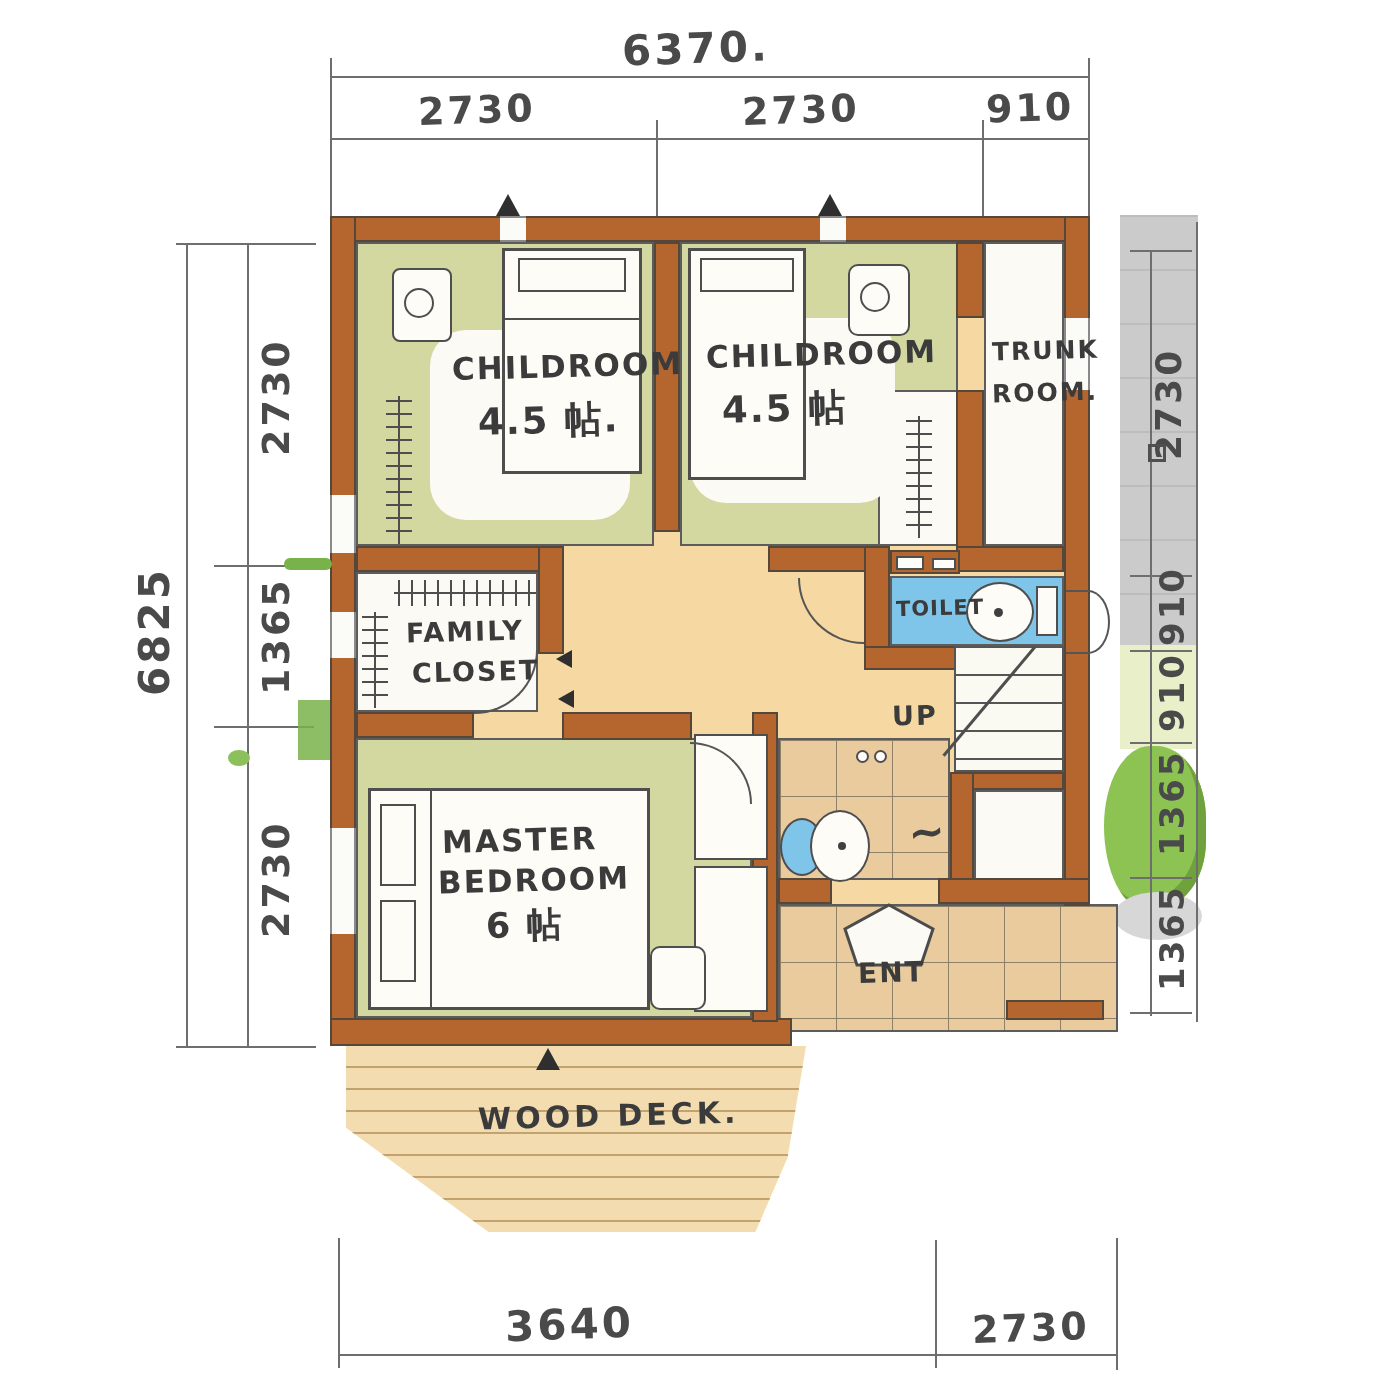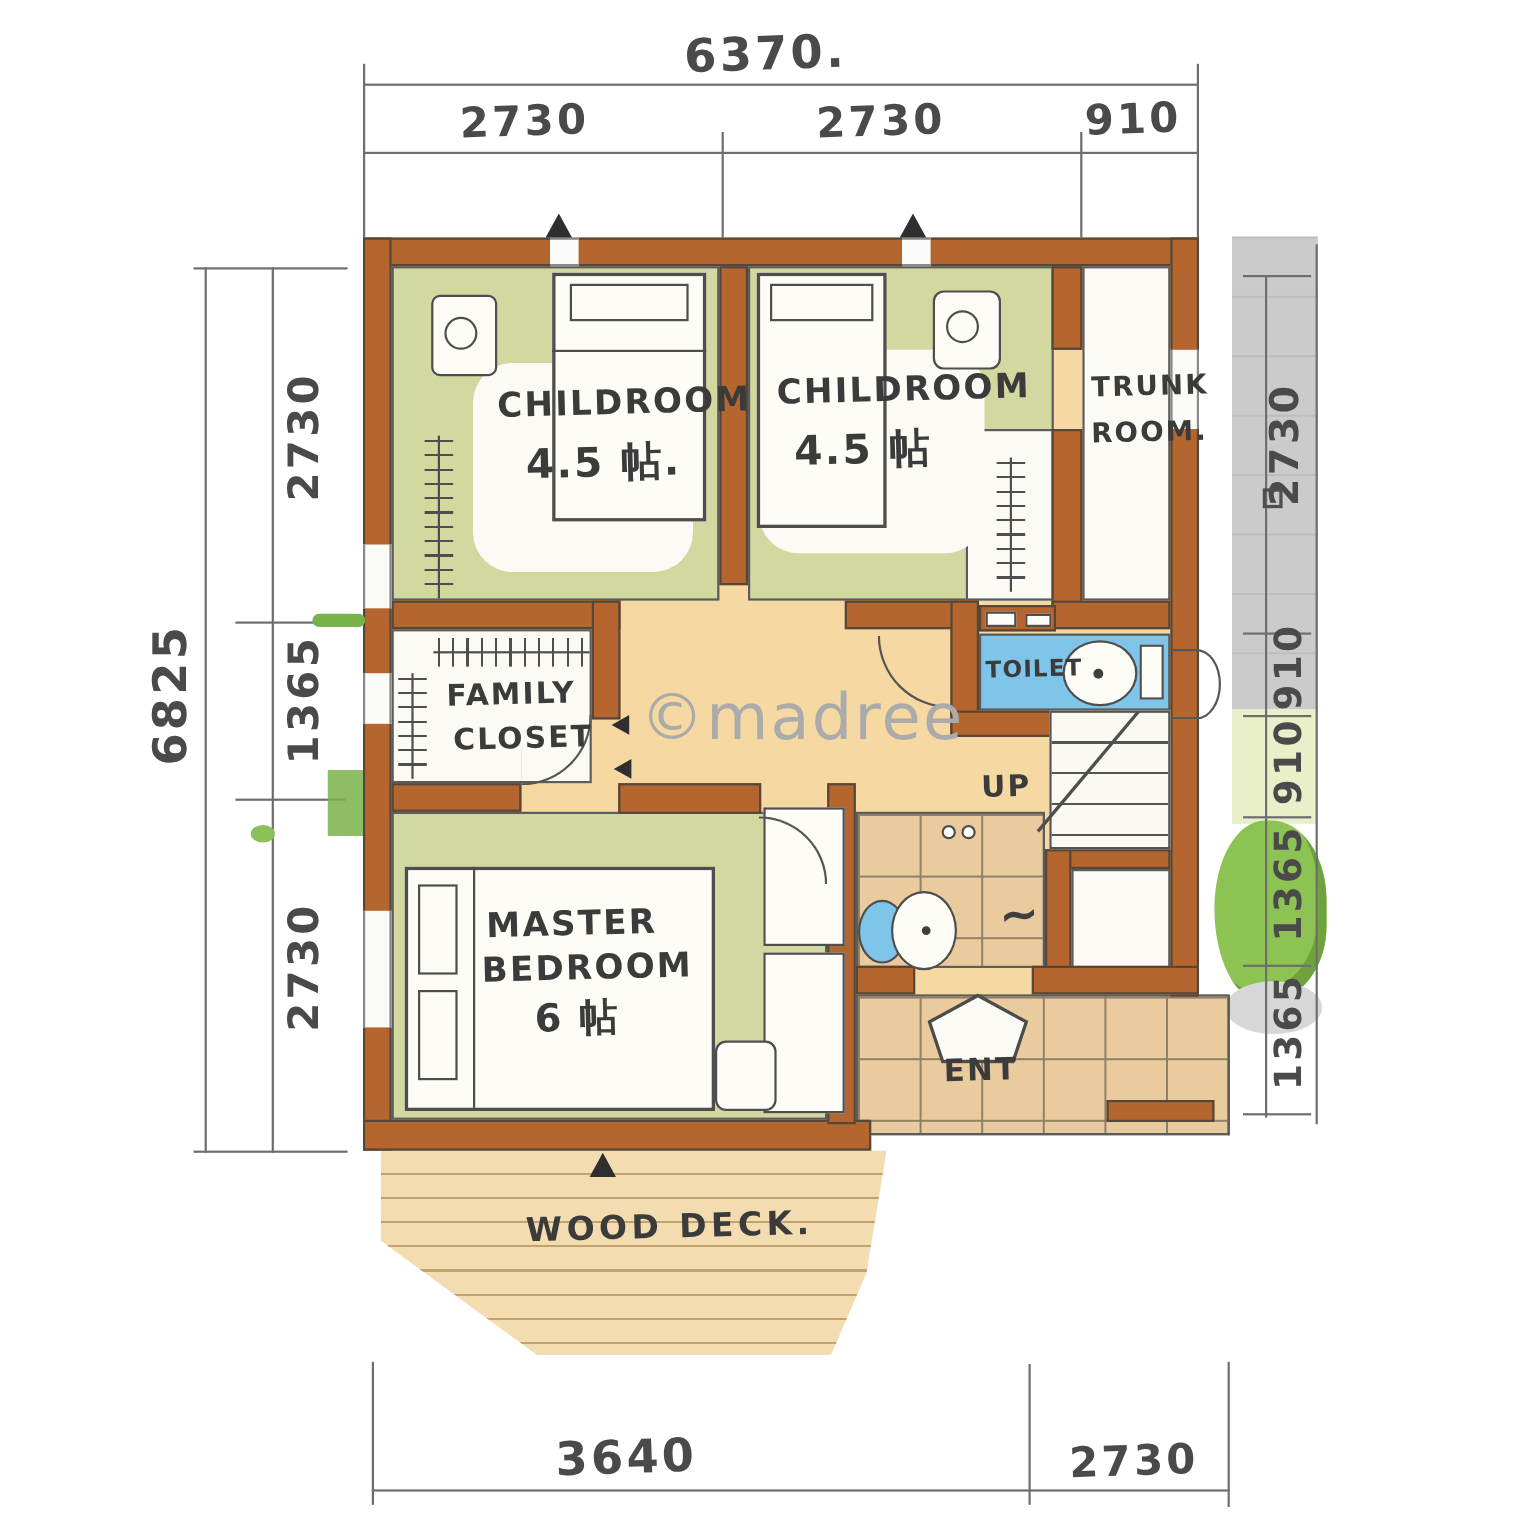--- a/index.html
+++ b/index.html
@@ -227,15 +227,14 @@
   <div class="rlabel" style="left:406px;top:616px;font-size:27px;">FAMILY</div>
   <div class="rlabel" style="left:412px;top:656px;font-size:27px;">CLOSET</div>
   <div class="rlabel" style="left:896px;top:596px;font-size:21px;letter-spacing:1px;">TOILET</div>
   <div class="rlabel" style="left:892px;top:700px;font-size:27px;">UP</div>
   <div class="rlabel" style="left:442px;top:822px;font-size:31px;">MASTER</div>
   <div class="rlabel" style="left:438px;top:862px;font-size:31px;">BEDROOM</div>
   <div class="rlabel" style="left:486px;top:902px;font-size:35px;">6 帖</div>
   <div class="rlabel" style="left:858px;top:956px;font-size:28px;">ENT</div>
   <div class="rlabel" style="left:478px;top:1098px;font-size:30px;letter-spacing:4px;">WOOD DECK.</div>
 
-  <div id="watermark" style="left:582px;top:618px;">©madree</div>
 
 </div>
 
 </body></html>

